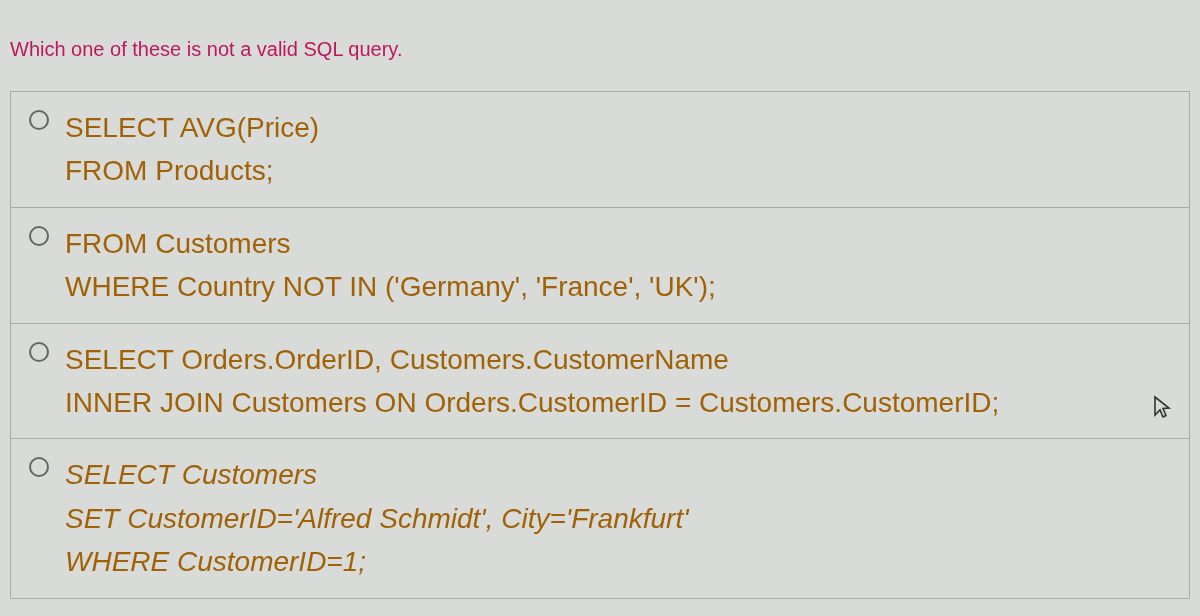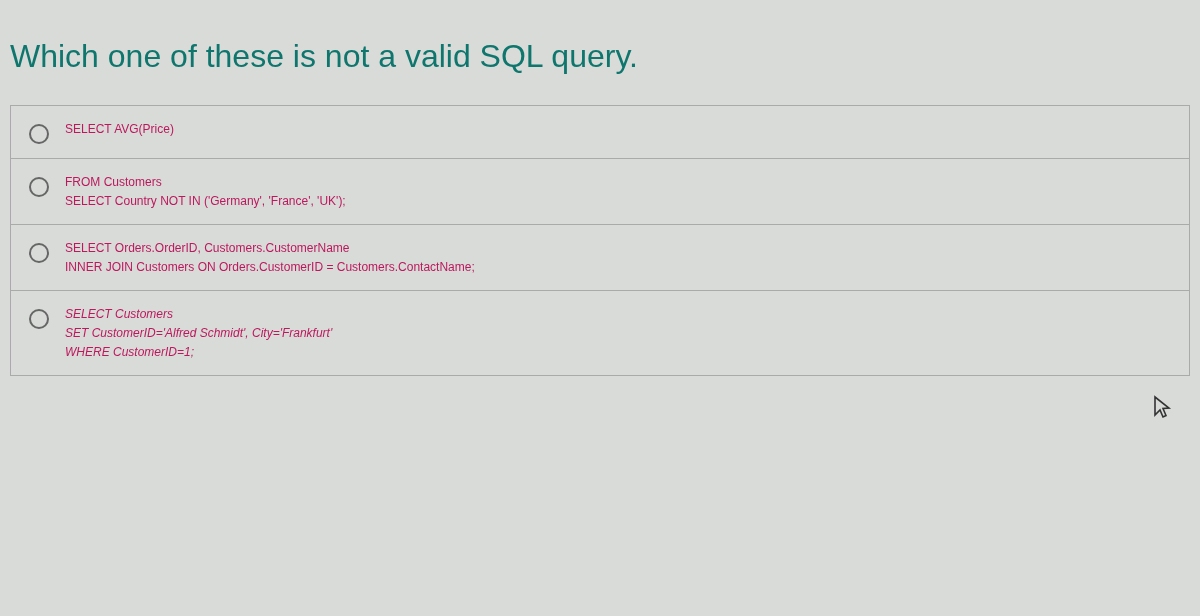--- a/index.html
+++ b/index.html
@@ -14,22 +14,22 @@
       height: 616px;
       position: relative;
       overflow: hidden;
     }
     .container {
       width: 100%;
       height: 100%;
       padding: 0;
     }
     .question-text {
-      font-size: 32px;
-      color: #0f766e;
+      font-size: 20px;
+      color: #be185d;
       padding: 38px 10px 30px 10px;
       font-weight: 400;
     }
     .options {
       border: 1px solid #aaa;
       margin: 0 10px 0 10px;
     }
     .option {
       border-bottom: 1px solid #aaa;
       padding: 14px 18px;
@@ -44,22 +44,22 @@
     .radio {
       width: 20px;
       height: 20px;
       border: 2px solid #666;
       border-radius: 50%;
       flex-shrink: 0;
       margin-top: 4px;
       background: transparent;
     }
     .option-text {
-      font-size: 12px;
-      color: #be185d;
+      font-size: 28px;
+      color: #a16207;
       line-height: 1.55;
     }
     .option-line {
       display: block;
     }
     .cursor-icon {
       position: absolute;
       right: 28px;
       top: 395px;
       width: 20px;
@@ -79,36 +79,37 @@
 
 <div class="container">
   <div class="question-text">Which one of these is not a valid SQL query.</div>
 
   <div class="options">
 
     <div class="option">
       <div class="radio"></div>
       <div class="option-text">
         <span class="option-line">SELECT AVG(Price)</span>
+        <span class="option-line">FROM Products;</span>
       </div>
     </div>
 
     <div class="option">
       <div class="radio"></div>
       <div class="option-text">
         <span class="option-line">FROM Customers</span>
-        <span class="option-line">SELECT Country NOT IN ('Germany', 'France', 'UK');</span>
+        <span class="option-line">WHERE Country NOT IN ('Germany', 'France', 'UK');</span>
       </div>
     </div>
 
     <div class="option">
       <div class="radio"></div>
       <div class="option-text">
         <span class="option-line">SELECT Orders.OrderID, Customers.CustomerName</span>
-        <span class="option-line">INNER JOIN Customers ON Orders.CustomerID = Customers.ContactName;</span>
+        <span class="option-line">INNER JOIN Customers ON Orders.CustomerID = Customers.CustomerID;</span>
       </div>
     </div>
 
     <div class="option">
       <div class="radio"></div>
       <div class="option-text">
         <span class="option-line">SELECT Customers</span>
         <span class="option-line">SET CustomerID='Alfred Schmidt', City='Frankfurt'</span>
         <span class="option-line">WHERE CustomerID=1;</span>
       </div>

